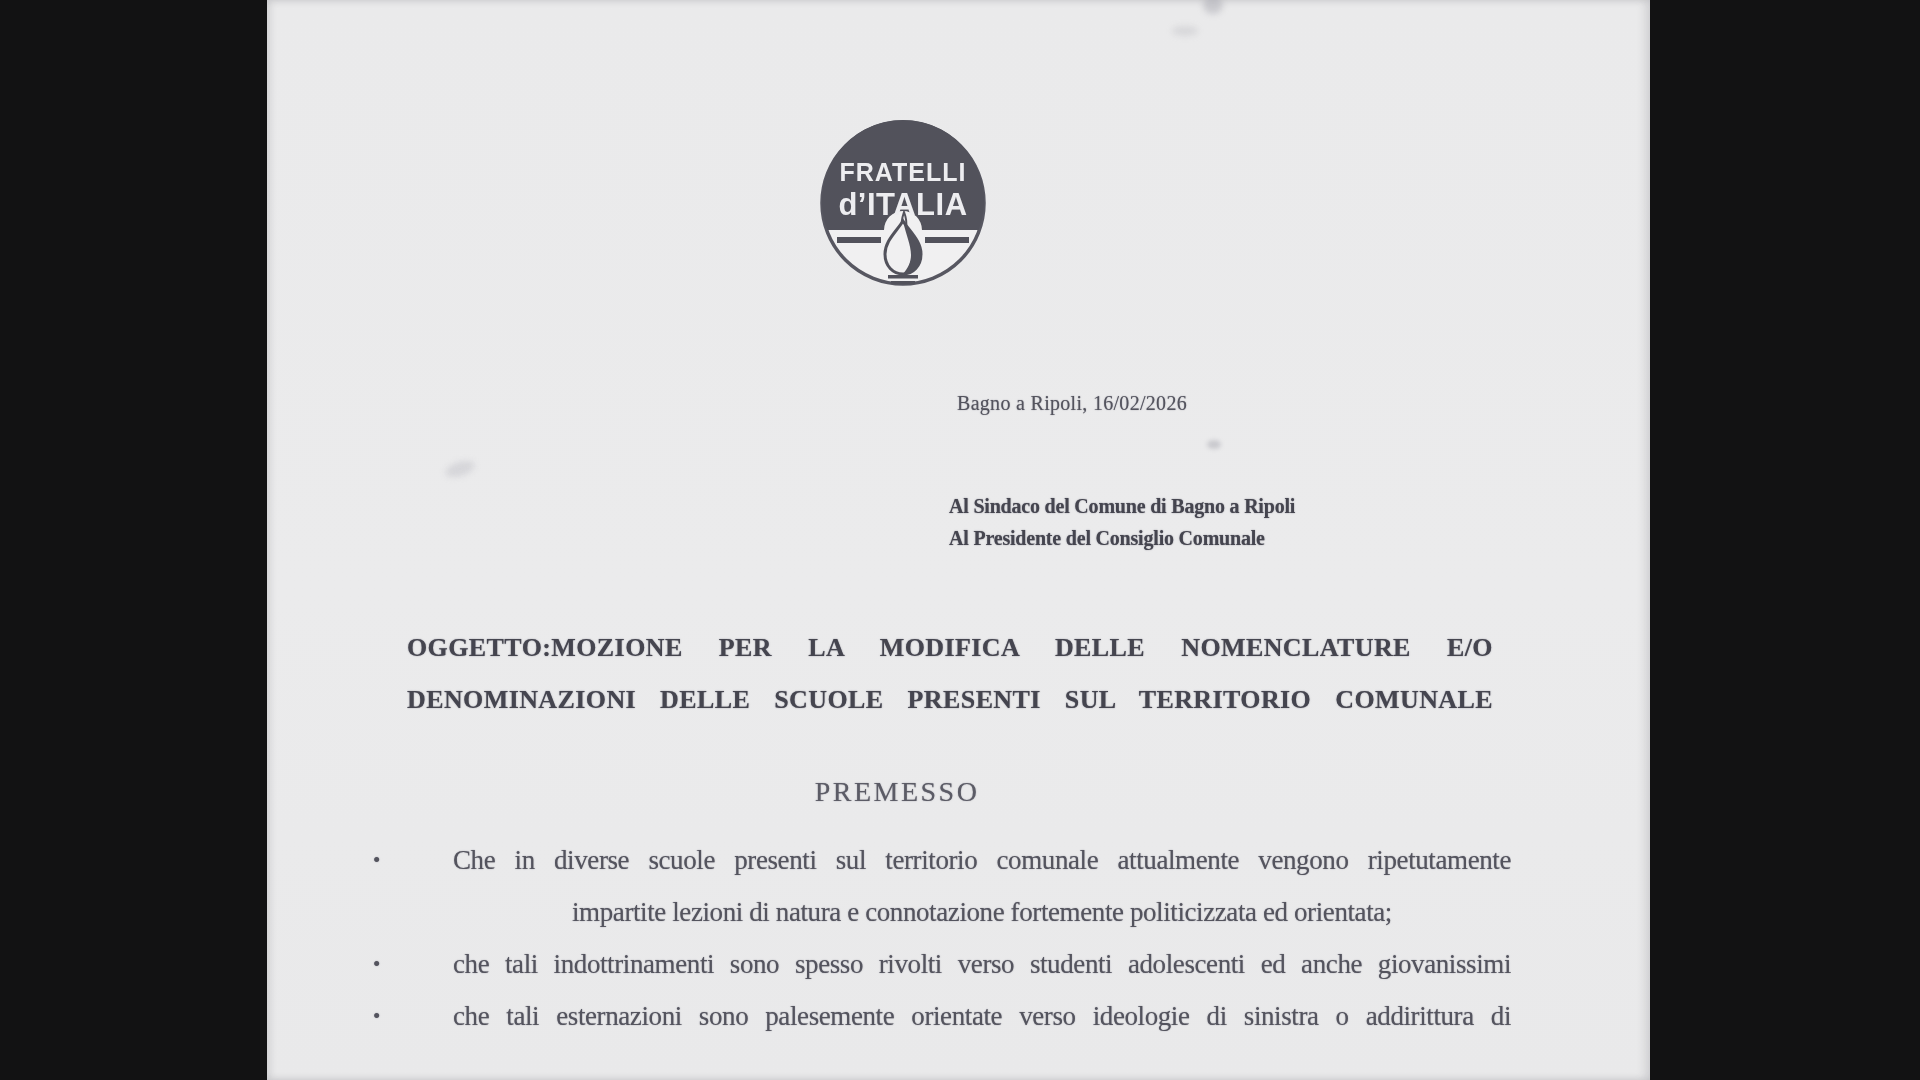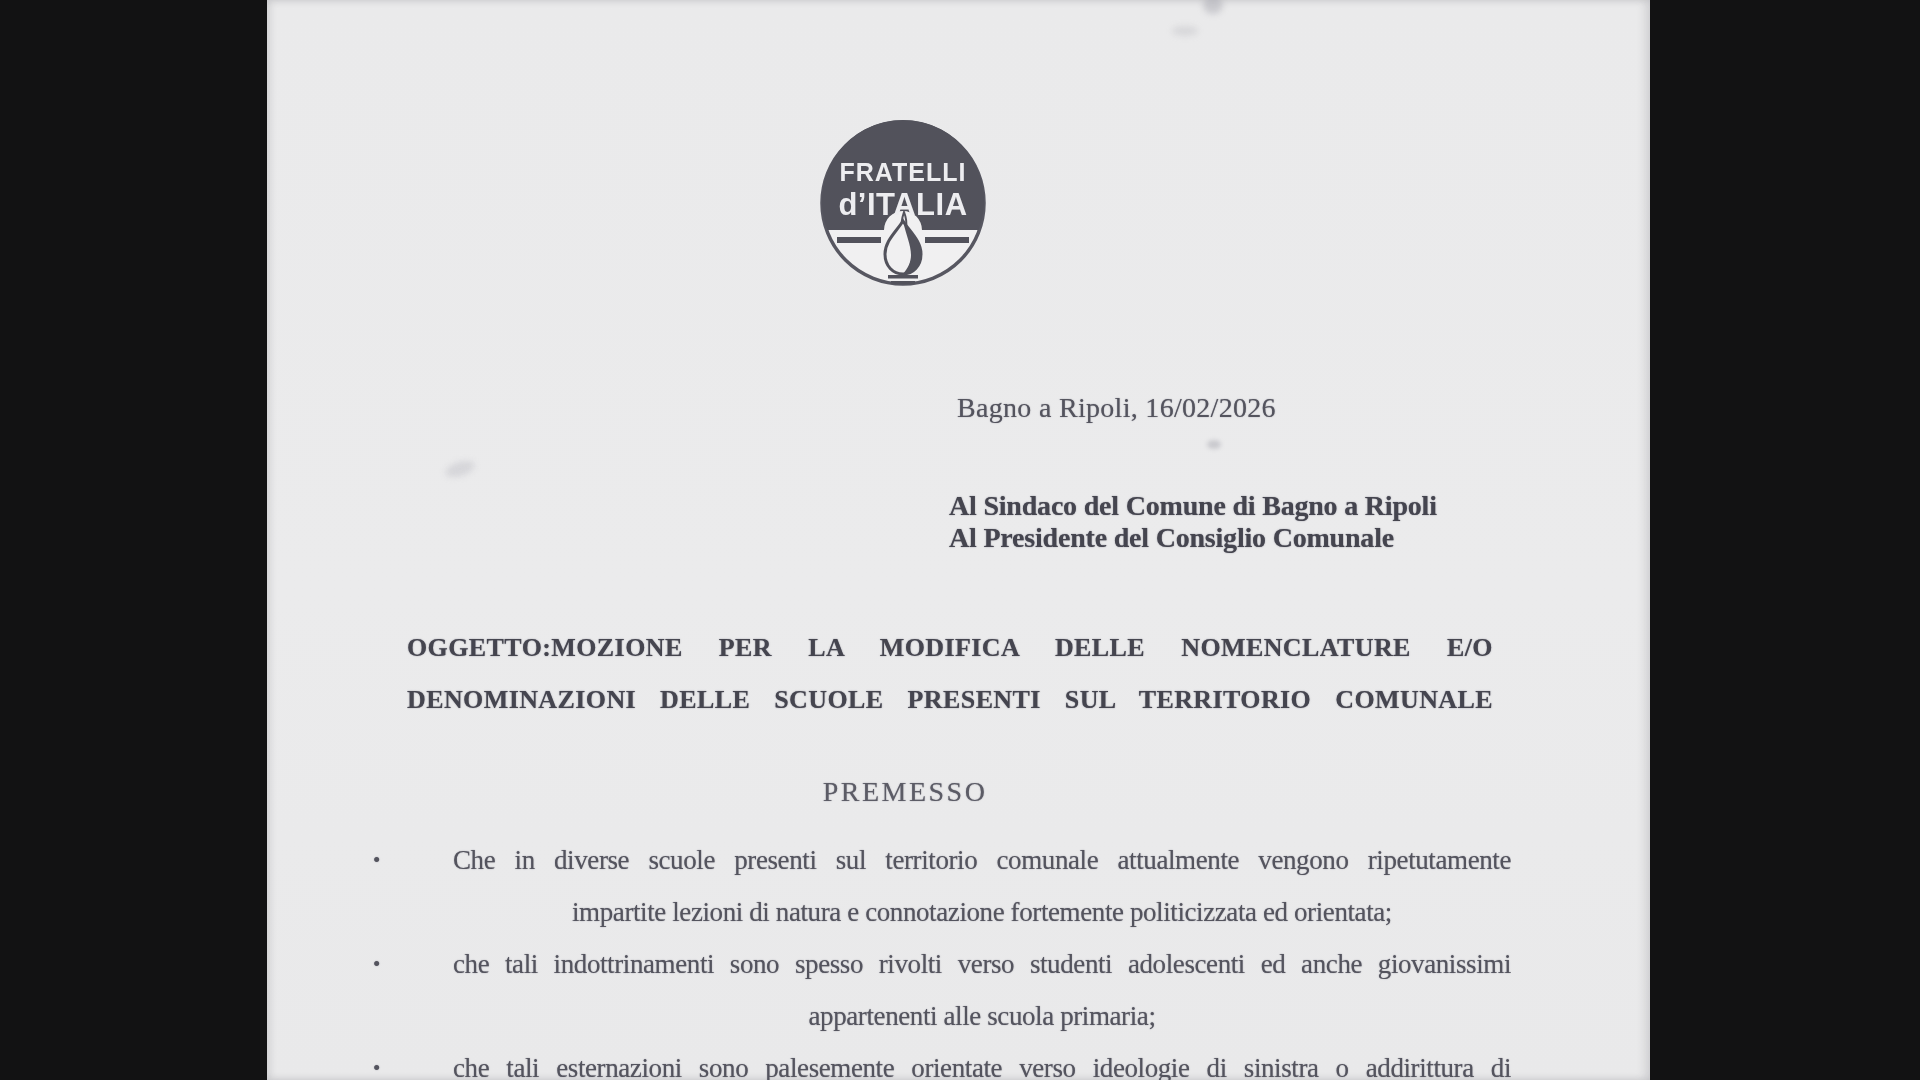--- a/index.html
+++ b/index.html
@@ -40,46 +40,46 @@
   
   .logo {
     position: absolute; left: 551px; top: 115px;
     width: 170px; height: 176px;
     filter: blur(0.4px) opacity(0.92);
   }
 
   
   .dateline {
     position: absolute; left: 690px; top: 392px;
-    font-size: 28px; letter-spacing: 0.3px;
+    font-size: 20px; letter-spacing: 0.3px;
     filter: blur(0.3px);
   }
 
   .recipients {
     position: absolute; left: 682px; top: 490px;
-    font-size: 28px; line-height: 32px; letter-spacing: -0.2px;
+    font-size: 20px; line-height: 32px; letter-spacing: -0.2px;
     filter: blur(0.3px);
   }
 
   
   .subject {
     position: absolute; left: 140px; top: 622px;
     width: 1086px;
     font-size: 26px; line-height: 52px; letter-spacing: 0.4px;
     filter: blur(0.3px);
   }
   .subject .line {
     height: 52px; overflow: hidden;
     text-align: justify;
     text-align-last: justify;
   }
 
   
   .section-heading {
-    position: absolute; left: 140px; top: 776px;
+    position: absolute; left: 132px; top: 776px;
     width: 1086px; text-align: center;
     transform: translateX(-45px);
     font-size: 28px; letter-spacing: 2.5px;
     color: #5c5c66;
     filter: blur(0.35px);
   }
 
   
   .bullets {
     position: absolute; left: 104px; top: 834px;
@@ -171,21 +171,20 @@
         <div class="bullet-lines">
           <div class="line fill">Che in diverse scuole presenti sul territorio comunale attualmente vengono ripetutamente</div>
           <div class="line last">impartite lezioni di natura e connotazione fortemente politicizzata ed orientata;</div>
         </div>
       </div>
 
       <div class="bullet-row">
         <span class="bullet-marker">•</span>
         <div class="bullet-lines">
           <div class="line fill">che tali indottrinamenti sono spesso rivolti verso studenti adolescenti ed anche giovanissimi</div>
-          <div class="line last">appartenenti alle scuola primaria;</div>
         </div>
       </div>
 
       <div class="bullet-row">
         <span class="bullet-marker">•</span>
         <div class="bullet-lines">
           <div class="line fill">che tali esternazioni sono palesemente orientate verso ideologie di sinistra o addirittura di</div>
         </div>
       </div>
 

